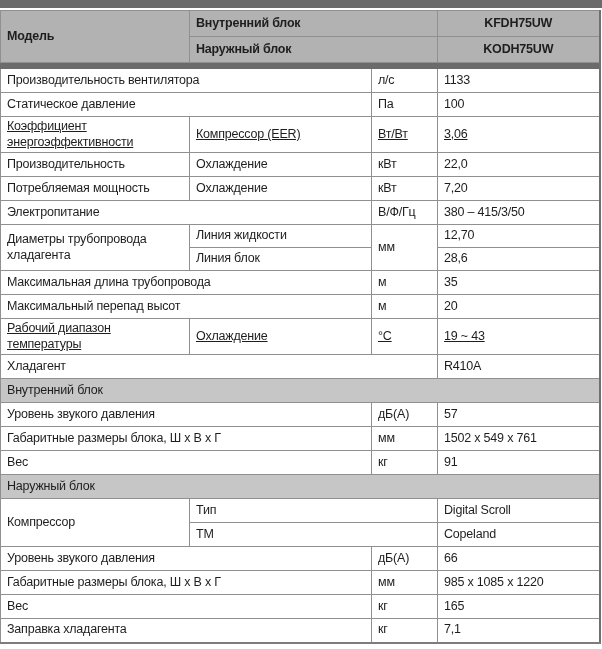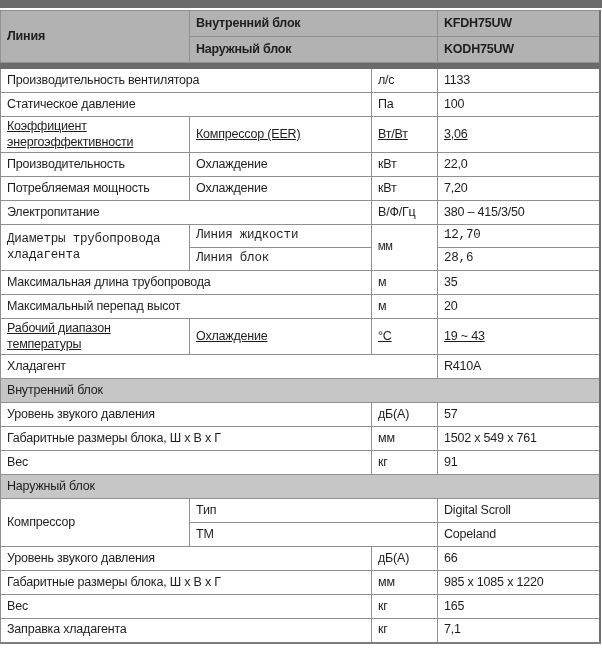--- a/index.html
+++ b/index.html
@@ -38,29 +38,29 @@
     vertical-align: middle;
     box-sizing: border-box;
     overflow: hidden;
     line-height: 1.25;
   }
   
   tr.h-hdr  { height: 26px; }
   tr.h-sep  { height: 6px;  }
   tr.h-s    { height: 24px; }
   tr.h-tall { height: 36px; text-decoration: underline; }
-  tr.h-sub  { height: 23px; font-family: Liberation Mono, monospace; }
+  tr.h-sub  { height: 23px; }
   tr.h-sec  { height: 24px; }
   
   th {
     background: #b2b2b2;
     font-weight: bold;
     text-align: left;
   }
-  th.model-val { text-align: left; }
+  th.model-val { text-align: center; }
   
   tr.h-sep td {
     background: #6b6b6b;
     border-color: #6b6b6b;
     padding: 0;
   }
   
   tr.h-sec td {
     background: #c6c6c6;
     font-weight: normal;
@@ -78,21 +78,21 @@
   <table class="spec">
     <colgroup>
       <col style="width:189px">
       <col style="width:182px">
       <col style="width:66px">
       <col style="width:162px">
     </colgroup>
 
     <tbody>
         <tr class="h-hdr">
-      <th rowspan="2">Линия</th>
+      <th rowspan="2">Модель</th>
       <th colspan="2">Внутренний блок</th>
       <th class="model-val">KFDH75UW</th>
     </tr>
     <tr class="h-hdr">
       <th colspan="2">Наружный блок</th>
       <th class="model-val">KODH75UW</th>
     </tr>
 
     <tr class="h-sep">
       <td colspan="4"></td>

